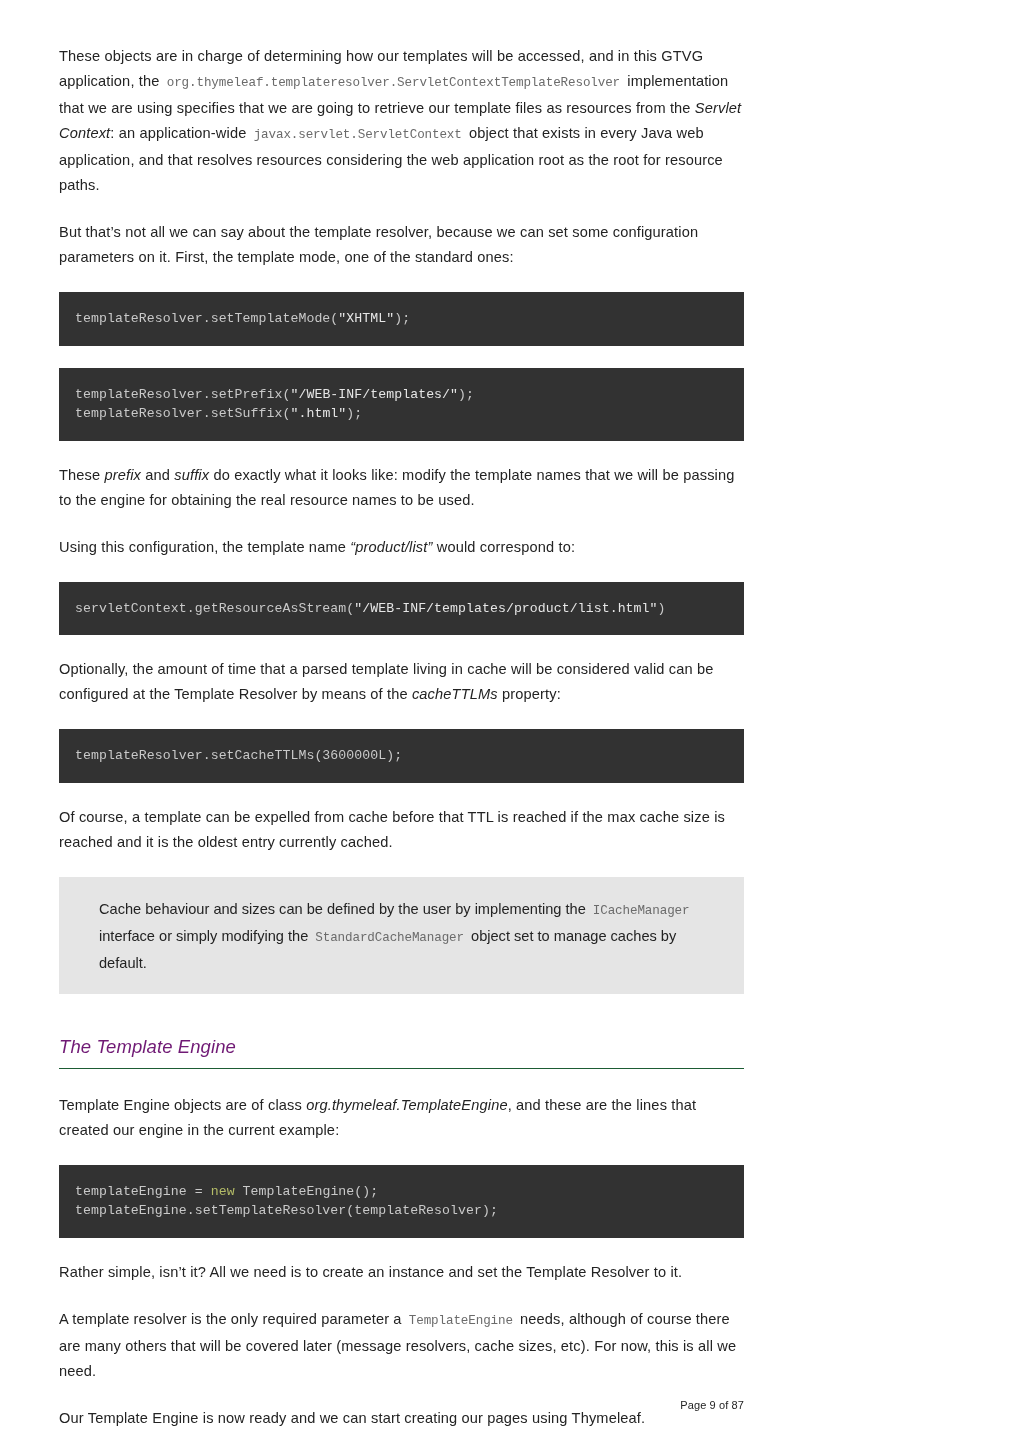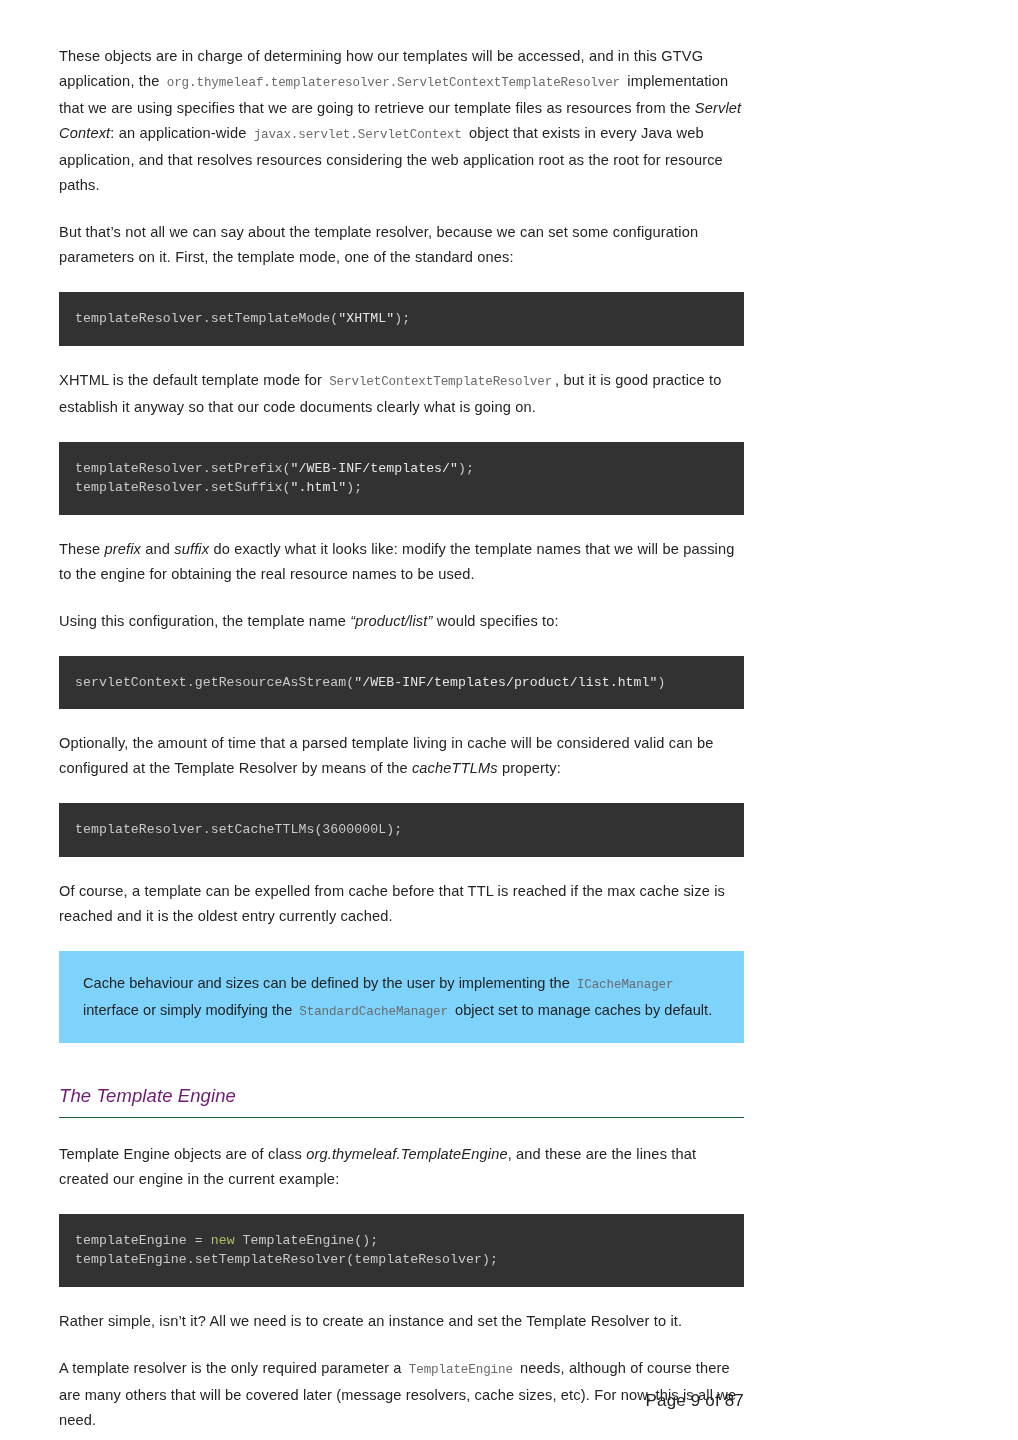--- a/index.html
+++ b/index.html
@@ -47,23 +47,23 @@
     margin: 0 0 22px 0;
     padding: 17px 16px 17px 16px;
     white-space: pre;
     overflow: hidden;
     border-radius: 0;
     letter-spacing: 0.005em;
   }
   pre.codeblock .str { color: #e6e6e6; }
   pre.codeblock .kw  { color: #b5bd68; }
   .callout {
-    background: #7dd3fc;
+    background: #e5e5e5;
     margin: 0 0 22px 0;
-    padding: 20px 24px 18px 24px;
+    padding: 20px 24px 18px 40px;
     box-sizing: border-box;
   }
   .callout p {
     font-size: 14.6px;
     line-height: 25px;
     color: #232323;
     margin: 0;
   }
   h2.section-title {
     font-size: 18.5px;
@@ -77,21 +77,21 @@
   hr.section-rule {
     border: none;
     border-top: 1px solid #1d5c34;
     margin: 0 0 24px 0;
     height: 0;
   }
   .footer {
     position: absolute;
     right: 62px;
     bottom: 29px;
-    font-size: 17px;
+    font-size: 11px;
     color: #232323;
     letter-spacing: 0.01em;
   }
 </style>
 </head>
 <body>
 
 <div class="page">
 
   <p class="para">
@@ -100,40 +100,36 @@
     <span>implementation that we are using specifies that we are going to retrieve our template files as resources from the</span>
     <em class="it">Servlet Context</em><span>: an application-wide</span>
     <span class="mono pad">javax.servlet.ServletContext</span>
     <span>object that exists in every Java web application, and that resolves resources considering the web application root as the root for resource paths.</span>
   </p>
 
   <p class="para">But that’s not all we can say about the template resolver, because we can set some configuration parameters on it. First, the template mode, one of the standard ones:</p>
 
   <pre class="codeblock"><span>templateResolver.setTemplateMode(</span><span class="str">"XHTML"</span><span>);</span></pre>
 
-  <p class="para">
-    <span>XHTML is the default template mode for</span>
-    <span class="mono pad">ServletContextTemplateResolver</span><span>, but it is good practice to establish it anyway so that our code documents clearly what is going on.</span>
-  </p>
 
   <pre class="codeblock"><span>templateResolver.setPrefix(</span><span class="str">"/WEB-INF/templates/"</span><span>);</span>
 <span>templateResolver.setSuffix(</span><span class="str">".html"</span><span>);</span></pre>
 
   <p class="para">
     <span>These</span>
     <em class="it">prefix</em>
     <span>and</span>
     <em class="it">suffix</em>
     <span>do exactly what it looks like: modify the template names that we will be passing to the engine for obtaining the real resource names to be used.</span>
   </p>
 
   <p class="para">
     <span>Using this configuration, the template name</span>
     <em class="it">“product/list”</em>
-    <span>would specifies to:</span>
+    <span>would correspond to:</span>
   </p>
 
   <pre class="codeblock"><span>servletContext.getResourceAsStream(</span><span class="str">"/WEB-INF/templates/product/list.html"</span><span>)</span></pre>
 
   <p class="para">
     <span>Optionally, the amount of time that a parsed template living in cache will be considered valid can be configured at the Template Resolver by means of the</span>
     <em class="it">cacheTTLMs</em>
     <span>property:</span>
   </p>
 

